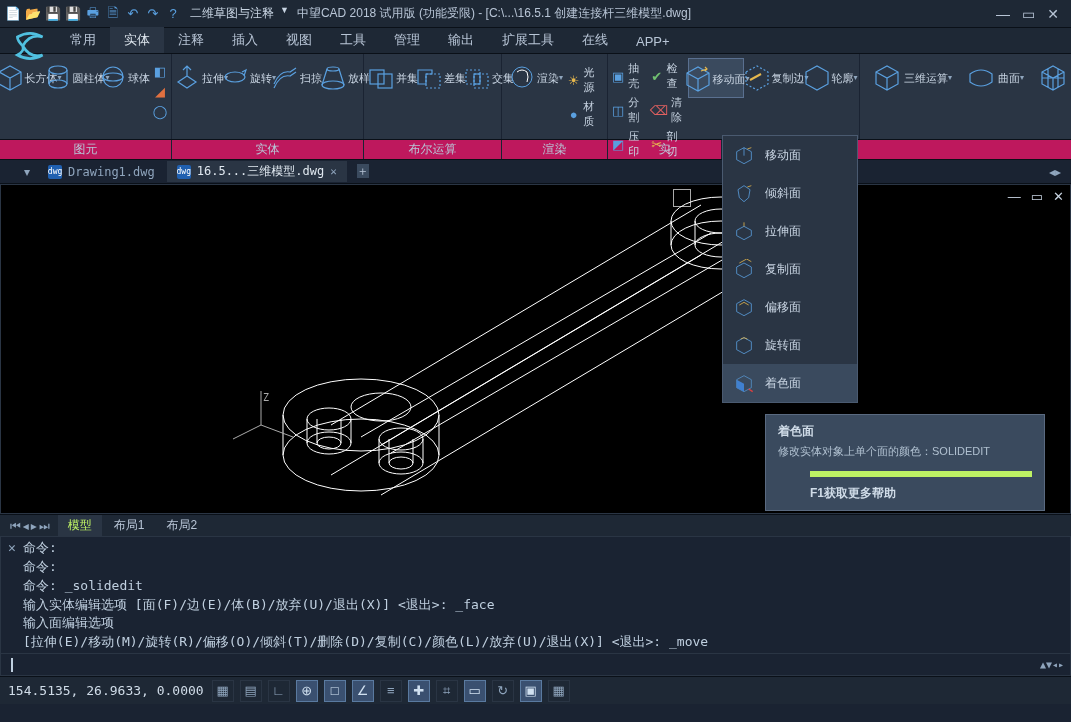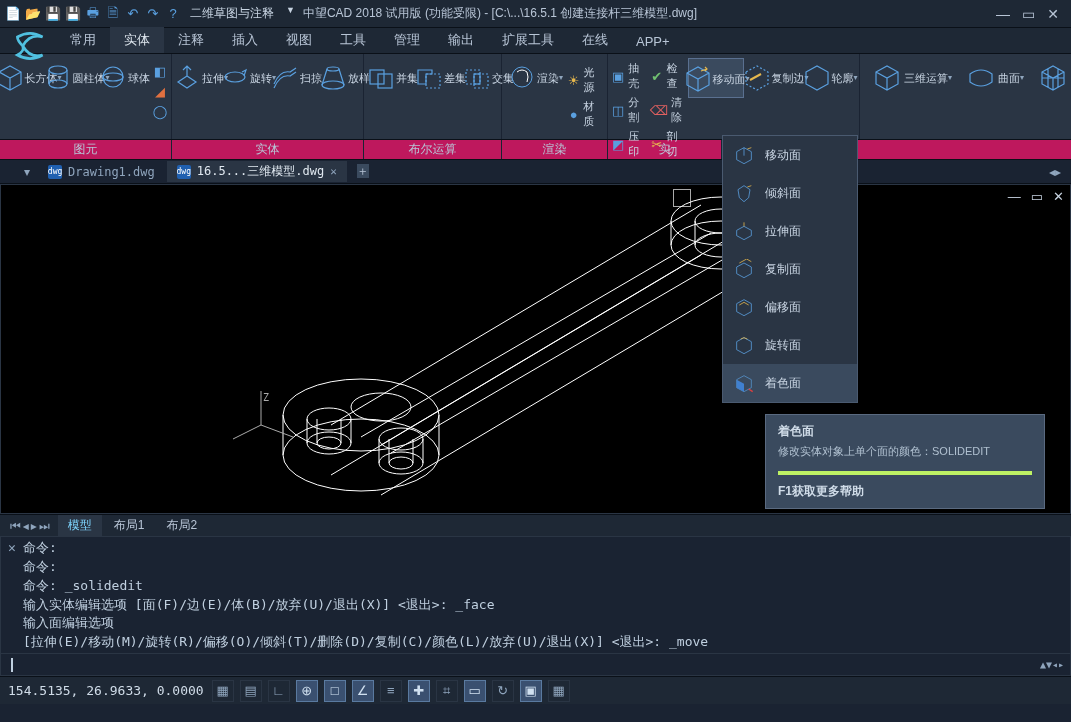--- a/index.html
+++ b/index.html
@@ -27,21 +27,21 @@
   font-size: 13px;
   color: #7aa5d6;
 }
 .qat-btn.gold { color: #e6b84d; }
 .qat-btn.blue { color: #5aa0e0; }
 .workspace-sel {
   margin-left: 8px;
   display: flex; align-items: flex-start;
   color: #c8d4e2;
   font-size: 12px;
-  gap: 12px;
+  gap: 6px;
 }
 .title-text {
   margin-left: 8px;
   color: #b8c5d6;
 }
 .win-controls {
   margin-left: auto;
   display: flex;
   gap: 12px;
   padding-right: 8px;
@@ -223,36 +223,36 @@
   width: 280px;
   background:#3a4a5e;
   border:1px solid #5a6a80;
   padding:8px 12px;
   font-size:12px;
   color:#d0dce8;
   z-index:101;
 }
 .tooltip .tt-title { font-weight:bold; margin-bottom:4px; }
 .tooltip .tt-body { color:#b0c0d0; margin-bottom:12px; font-size:11px; }
-.tooltip .tt-help { border-top:4px solid #bef264; padding-top:8px; font-weight:bold; }
+.tooltip .tt-help { border-top:6px solid #bef264; padding-top:8px; font-weight:bold;margin-left:32px; }
 
 .layout-tabs {
   height: 22px;
   background: #1e2835;
   display:flex; align-items:center;
   padding-left: 4px;
   gap:2px;
   border-top:1px solid #0a1018;
 }
 .lt-scroll { display:flex; gap:2px; padding:0 6px; color:#8fa5bd; }
 .lt-tab {
   padding:2px 10px; font-size:12px; color:#b8c5d6;
   cursor:pointer;
 }
-.lt-tab.active { background:#2a3544; color:#7dd3fc; }
+.lt-tab.active { background:#2a3544; color:#bef264; }
 
 .cmd-history {
   height: 118px;
   background: #1a2332;
   color:#c0d0e0;
   font-family: "SimSun", monospace;
   font-size:13px;
   padding: 2px 4px;
   overflow:hidden;
   line-height:1.45;

